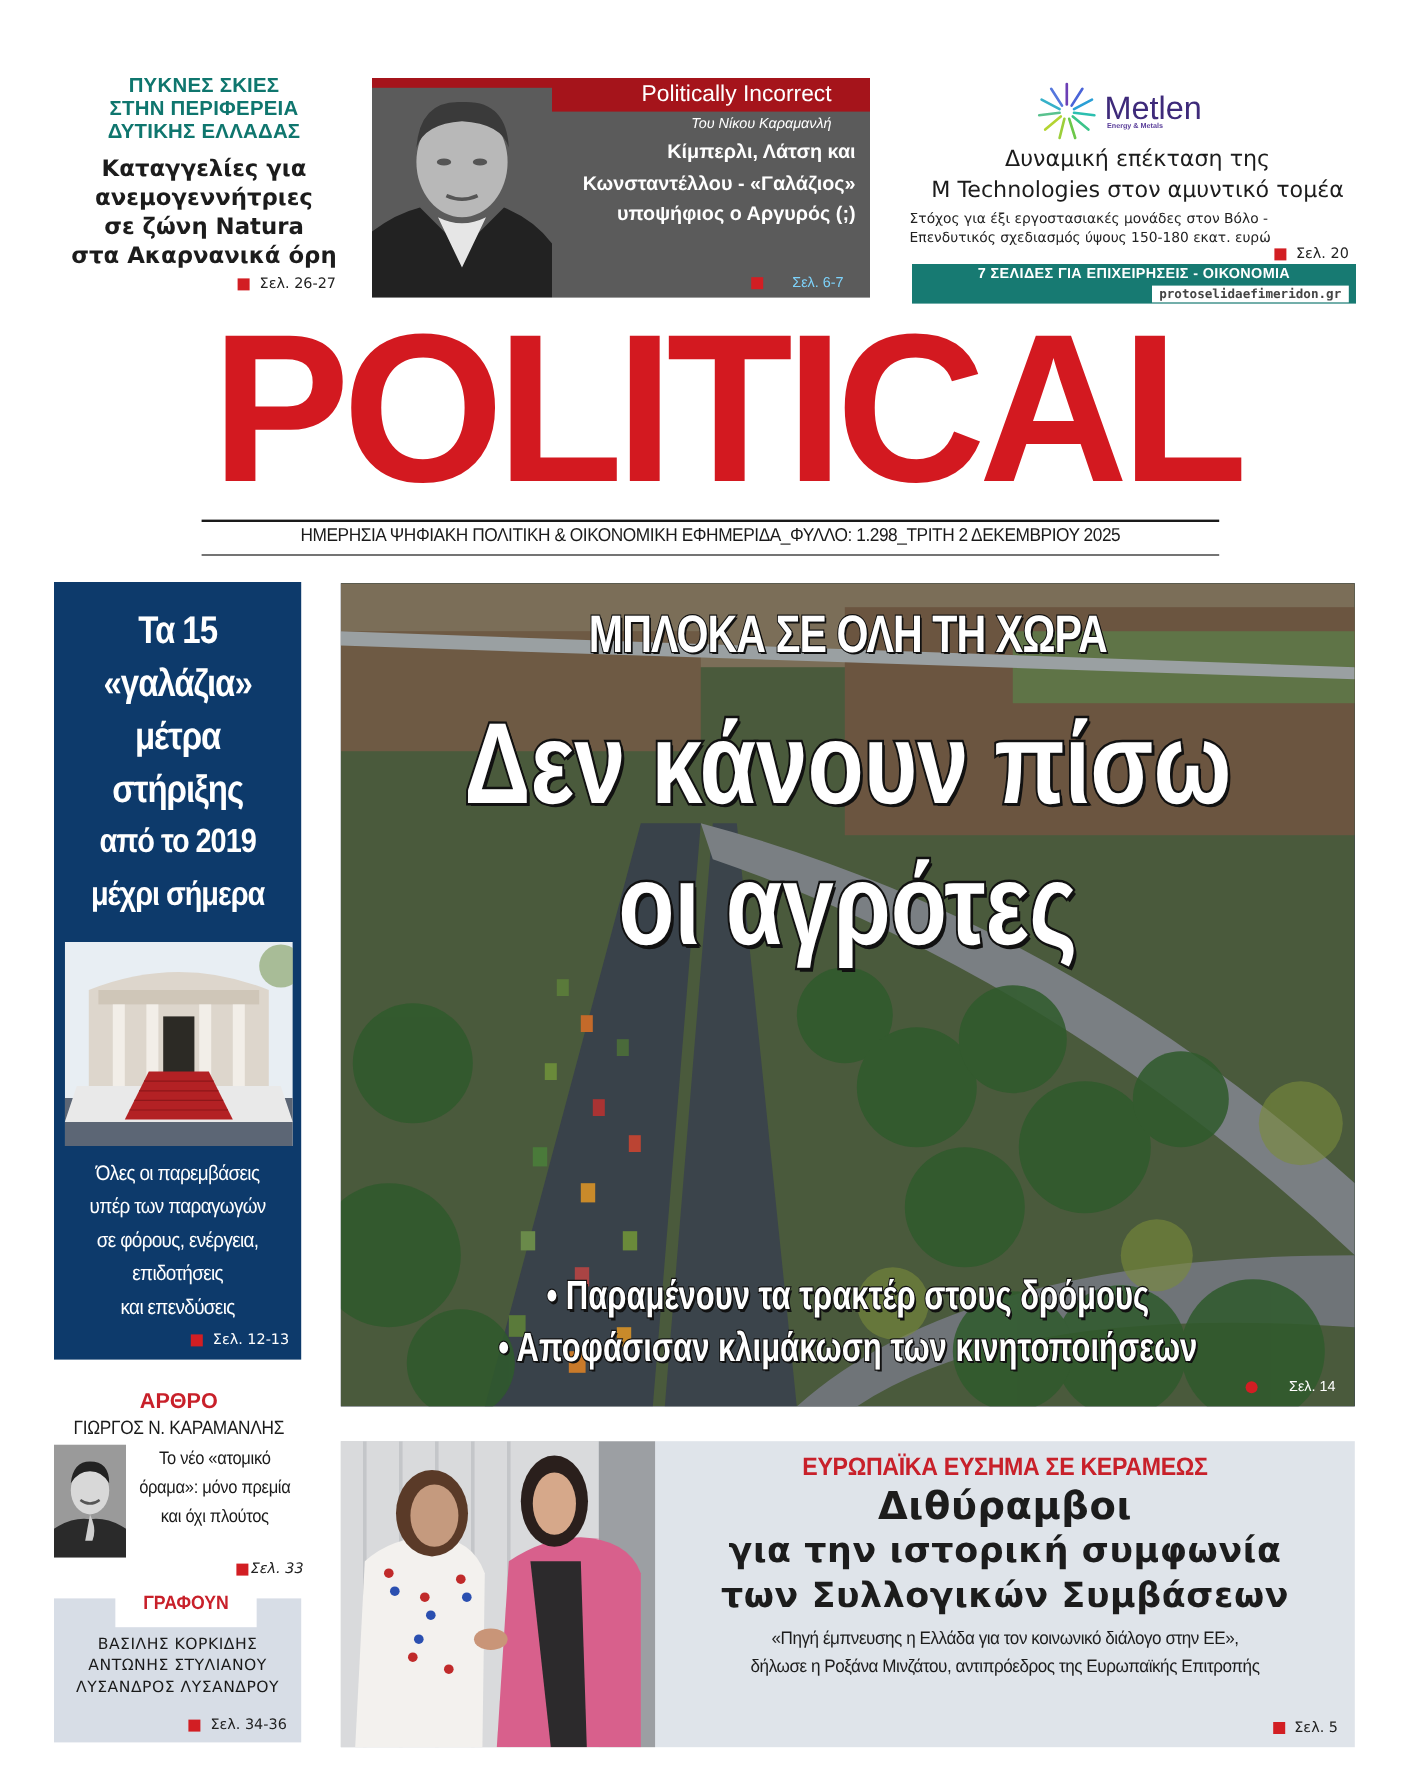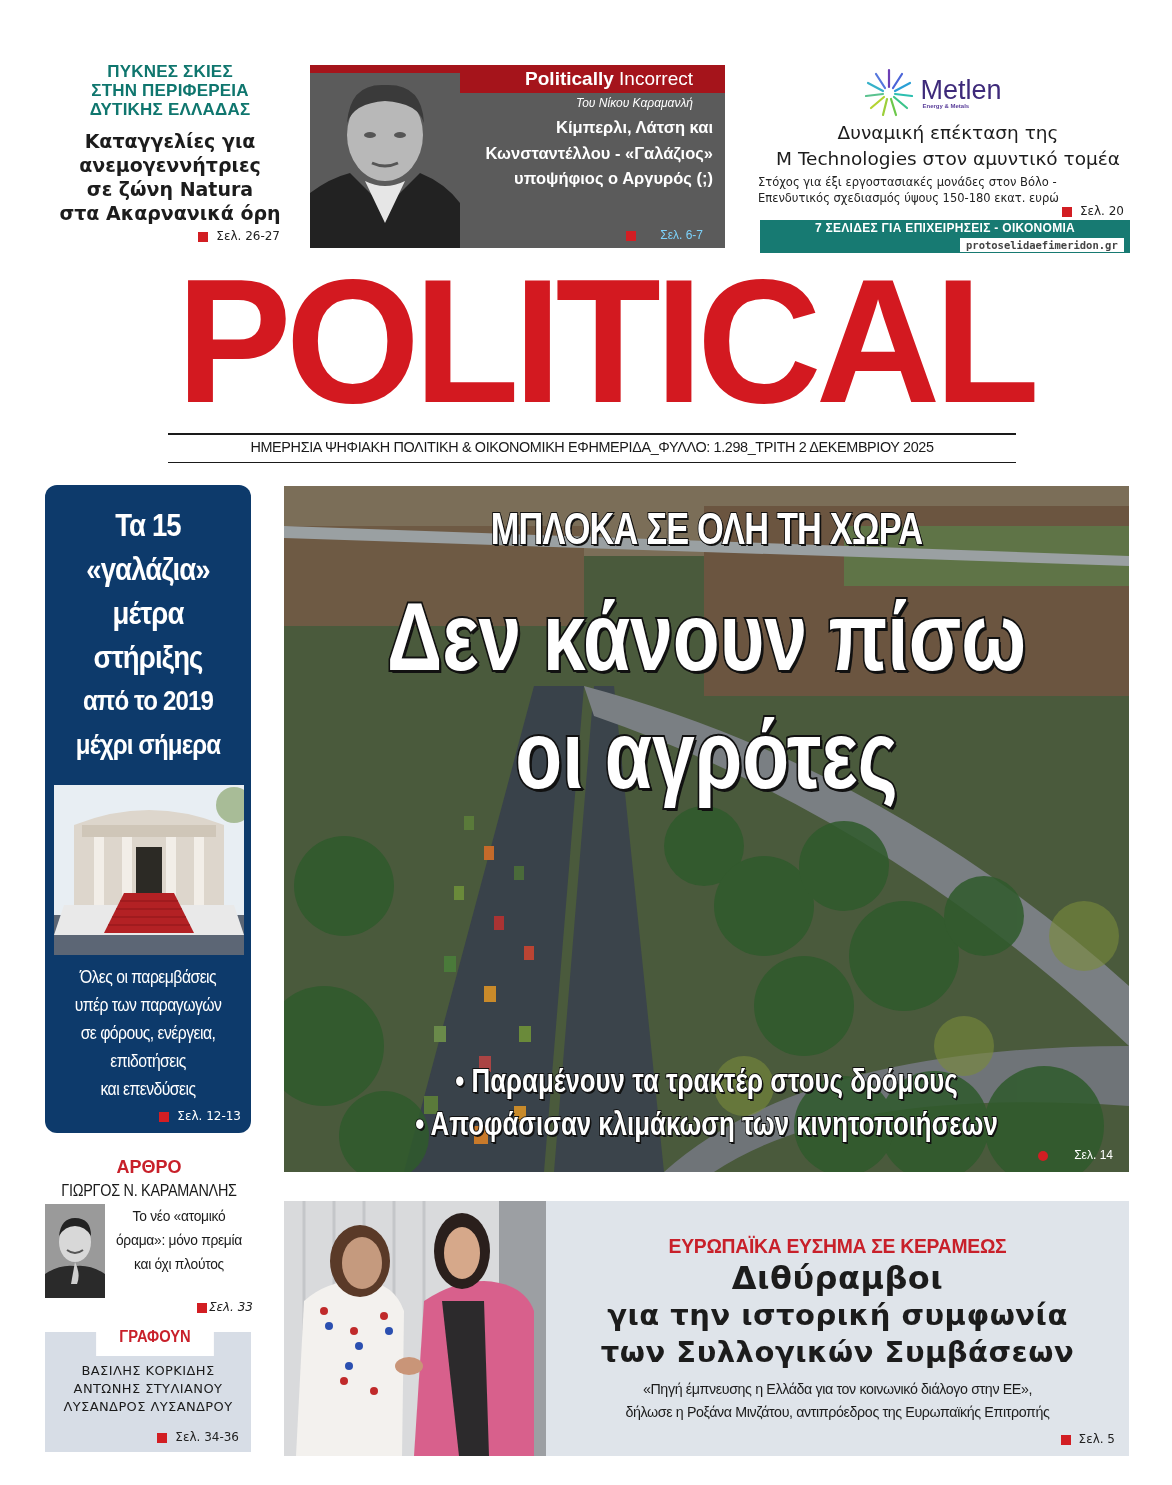--- a/index.html
+++ b/index.html
@@ -12,21 +12,21 @@
     
     #teaser-left { left: 48px; top: 62px; width: 244px; text-align: center; }
     #teaser-left .kicker { color: #0f766e; font-family: "Liberation Sans", sans-serif; font-weight: bold; font-size: 17px; line-height: 19px; letter-spacing: 0.2px; }
     #teaser-left .headline { font-family: "DejaVu Sans", sans-serif; font-weight: bold; font-size: 19px; line-height: 24px; margin-top: 10px; color: #1c1c1c; }
     #teaser-left .ref { text-align: right; margin-top: 4px; padding-right: 12px; }
 
     
     #pi-box { left: 310px; top: 65px; width: 415px; height: 183px; background: #5b5b5b; overflow: hidden; }
     #pi-box .bar { position: absolute; left: 0; top: 0; width: 100%; height: 28px; background: #a5141b; }
     #pi-box .bar-title { position: absolute; right: 32px; top: 3px; color: #fff; font-size: 19px; }
-    #pi-box .bar-title b { font-weight: 700; }
+    #pi-box .bar-title b { font-weight: 400; }
     #pi-box .author { position: absolute; right: 32px; top: 31px; color: #fff; font-style: italic; font-size: 12px; }
     #pi-box .portrait { position: absolute; left: 0; top: 8px; width: 150px; height: 175px; }
     #pi-box .pi-headline { position: absolute; right: 12px; top: 50px; width: 300px; text-align: right; color: #fff; font-weight: bold; font-size: 16.5px; line-height: 25.5px; }
     #pi-box .ref { position: absolute; right: 22px; bottom: 6px; color: #7dd3fc; font-size: 12px; }
     #pi-box .ref .red-sq { margin-right: 24px; }
 
     
     #teaser-right { left: 752px; top: 66px; width: 392px; }
     #teaser-right .logo { display: flex; align-items: center; justify-content: center; gap: 6px; height: 54px; margin-left: -30px; }
     #teaser-right .logo-text { color: #3e2a7a; font-size: 27px; line-height: 26px; }
@@ -38,21 +38,21 @@
     #watermark { left: 960px; top: 238px; background: #fff; padding: 0 6px 0 6px; font-family: "DejaVu Sans Mono", monospace; font-weight: bold; font-size: 10.5px; color: #444; line-height: 14px; }
 
     
     #masthead { left: 168px; top: 267px; width: 848px; height: 148px; }
     #masthead .logo-word { position: absolute; left: 0; top: -14px; width: 848px; text-align: center; color: #d31920; font-family: "Liberation Sans", sans-serif; font-weight: bold; font-size: 176px; line-height: 176px; letter-spacing: -6px; transform: scaleX(0.98); transform-origin: center; }
     #masthead-rule-top { left: 168px; top: 433px; width: 848px; height: 2px; background: #1a1a1a; }
     #issue-line { left: 168px; top: 438px; width: 848px; text-align: center; font-size: 15.5px; font-weight: 500; letter-spacing: -0.4px; color: #1a1a1a; transform: scaleX(0.93); }
     #masthead-rule-bot { left: 168px; top: 462px; width: 848px; height: 1px; background: #1a1a1a; }
 
     
-    #blue-box { left: 45px; top: 485px; width: 206px; height: 648px; background: #0d3a6b; border-radius: 12px; }
+    #blue-box { left: 45px; top: 485px; width: 206px; height: 648px; background: #0d3a6b; }
     #blue-box .title { position: absolute; left: 0; top: 18px; width: 206px; text-align: center; color: #fff; font-weight: bold; font-size: 32px; line-height: 44px; letter-spacing: -1px; transform: scaleX(0.86); }
     #blue-box .title .small { font-size: 28px; }
     #blue-box .photo { position: absolute; left: 9px; top: 300px; width: 190px; height: 170px; overflow: hidden; }
     #blue-box .desc { position: absolute; left: 0; top: 478px; width: 206px; text-align: center; color: #fff; font-size: 17.5px; line-height: 28px; letter-spacing: -0.6px; transform: scaleX(0.9); }
     #blue-box .ref { position: absolute; right: 10px; bottom: 10px; color: #fff; padding-left: 17px; }
 
     
     #hero { left: 284px; top: 486px; width: 845px; height: 686px; overflow: hidden; background: #0f172a; }
     #hero svg.bg { position: absolute; left: 0; top: 0; }
     #hero .kicker { position: absolute; left: 0; top: 18px; width: 845px; text-align: center; color: #fff; font-weight: bold; font-size: 44px; letter-spacing: -1px; transform: scaleX(0.78); -webkit-text-stroke: 2px #111; paint-order: stroke fill; text-shadow: 2px 2px 0 #111; }
@@ -74,21 +74,21 @@
     
     #grafoun { left: 45px; top: 1322px; width: 206px; height: 130px; }
     #grafoun .box { position: absolute; left: 0; top: 10px; width: 206px; height: 120px; background: #d7dde6; }
     #grafoun .label-tab { position: absolute; left: 46px; top: 0; width: 128px; height: 34px; background: #fff; text-align: center; color: #c8202a; font-size: 16px; font-weight: bold; line-height: 30px; transform: scaleX(0.92); }
     #grafoun .names { position: absolute; left: 0; top: 40px; width: 206px; text-align: center; font-family: "DejaVu Sans", sans-serif; font-size: 13px; line-height: 18px; color: #1a1a1a; letter-spacing: 0.4px; }
     #grafoun .ref { position: absolute; right: 12px; bottom: 8px; }
 
     
     #bottom-story { left: 284px; top: 1201px; width: 845px; height: 255px; background: #dfe4ea; }
     #bottom-story .photo { position: absolute; left: 0; top: 0; width: 262px; height: 255px; overflow: hidden; background: #d8d8d8; }
-    #bottom-story .text { position: absolute; left: 262px; top: 10px; width: 583px; text-align: center; margin-top: 23px; }
+    #bottom-story .text { position: absolute; left: 262px; top: 10px; width: 583px; text-align: center; }
     #bottom-story .kicker { color: #c8202a; font-size: 21px; font-weight: bold; letter-spacing: -0.3px; transform: scaleX(0.92); }
     #bottom-story .headline { font-family: "DejaVu Sans", sans-serif; font-weight: bold; font-size: 29px; line-height: 37px; color: #1c1c1c; margin-top: 2px; letter-spacing: 0.5px; }
     #bottom-story .headline .big { font-size: 32px; }
     #bottom-story .sub { font-size: 15px; line-height: 23px; margin-top: 6px; color: #1c1c1c; letter-spacing: -0.4px; transform: scaleX(0.95); }
     #bottom-story .ref { position: absolute; right: 14px; bottom: 10px; }
   </style>
 </head>
 <body>
 
 <section id="teaser-left" class="abs">

